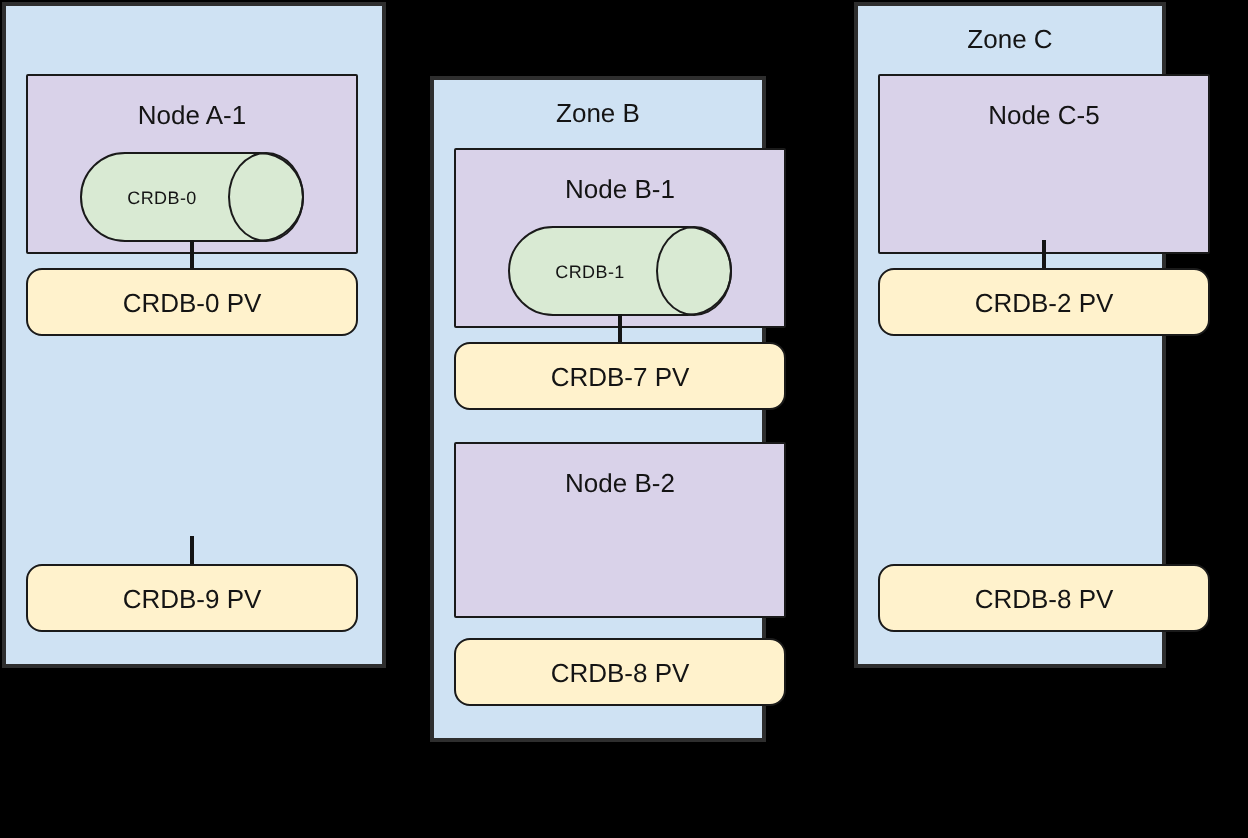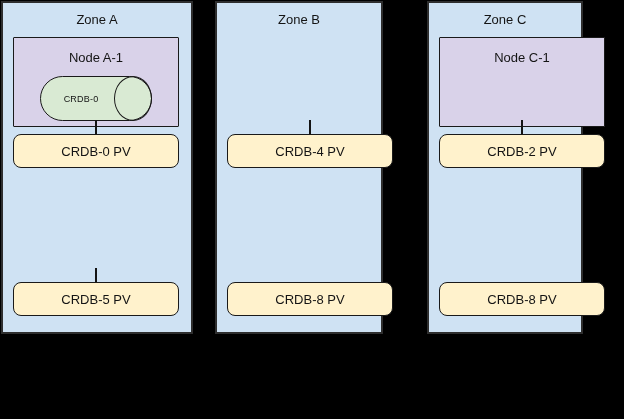--- a/index.html
+++ b/index.html
@@ -16,21 +16,21 @@
   
   .zone {
     position: absolute;
     top: 1px;
     height: 333px;
     background: var(--zone-fill, #cfe2f3);
     border: 2px solid var(--zone-border, #2e2e2e);
     box-sizing: border-box;
   }
   .zone-a { left: 1px;   width: 192px; }
-  .zone-b { left: 215px; width: 168px; }
+  .zone-b { left: 215px; width: 168px; margin-top: 37px; }
   .zone-c { left: 427px; width: 156px; }
 
   .zone-title {
     position: absolute;
     top: 9px; left: 0; right: 0;
     text-align: center;
     font-size: 13px;
   }
 
   
@@ -111,50 +111,59 @@
   }
   .pv-0 { top: 131px; }
   .pv-1 { top: 279px; }
 </style>
 </head>
 <body>
 
 <div class="canvas">
 
   <div class="zone zone-a">
-    <div class="zone-title">Zone A</div>
 
     <div class="node node-0">
       <div class="node-title">Node A-1</div>
       <div class="cylinder">
         <span class="cyl-cap"></span>
         <span class="cyl-label">CRDB-0</span>
       </div>
     </div>
     <div class="connector conn-0"></div>
     <div class="pv pv-0">CRDB-0 PV</div>
 
     <div class="connector conn-1"></div>
-    <div class="pv pv-1">CRDB-5 PV</div>
+    <div class="pv pv-1">CRDB-9 PV</div>
   </div>
 
   <div class="zone zone-b">
     <div class="zone-title">Zone B</div>
 
+    <div class="node node-0">
+      <div class="node-title">Node B-1</div>
+      <div class="cylinder">
+        <span class="cyl-cap"></span>
+        <span class="cyl-label">CRDB-1</span>
+      </div>
+    </div>
     <div class="connector conn-0"></div>
-    <div class="pv pv-0">CRDB-4 PV</div>
+    <div class="pv pv-0">CRDB-7 PV</div>
 
+    <div class="node node-1">
+      <div class="node-title">Node B-2</div>
+    </div>
     <div class="pv pv-1">CRDB-8 PV</div>
   </div>
 
   <div class="zone zone-c">
     <div class="zone-title">Zone C</div>
 
     <div class="node node-0">
-      <div class="node-title">Node C-1</div>
+      <div class="node-title">Node C-5</div>
     </div>
     <div class="connector conn-0"></div>
     <div class="pv pv-0">CRDB-2 PV</div>
 
     <div class="pv pv-1">CRDB-8 PV</div>
   </div>
 
 </div>
 
 </body></html>

